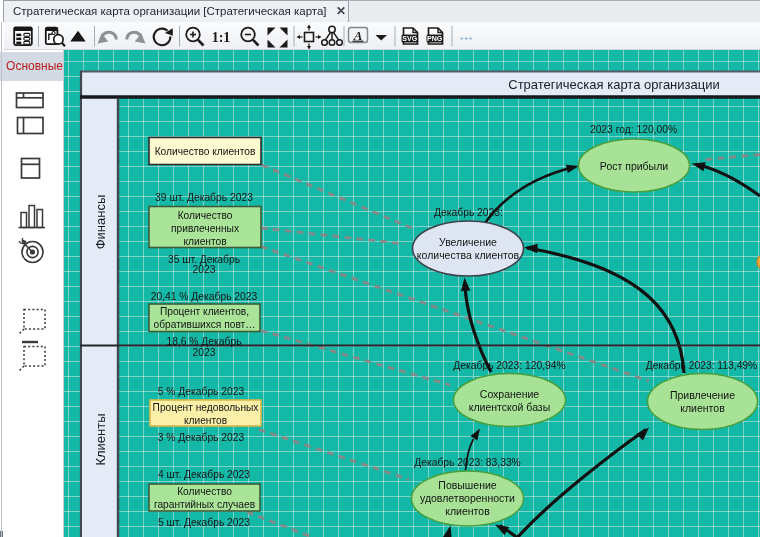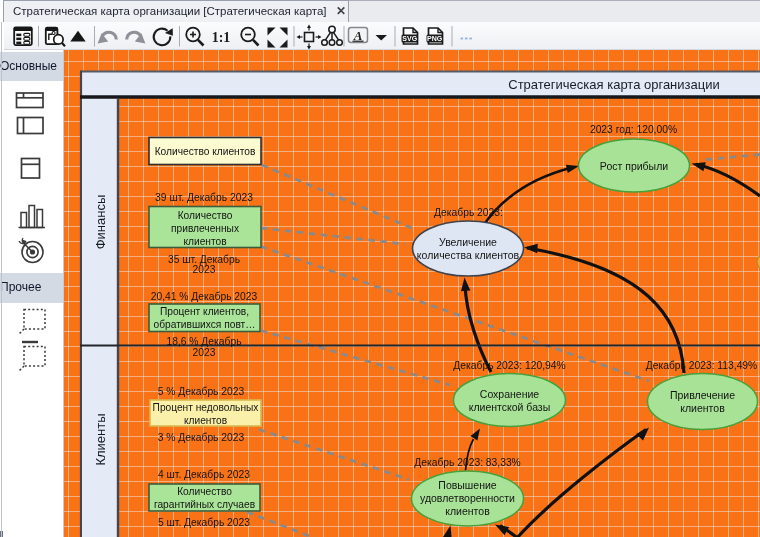--- a/index.html
+++ b/index.html
@@ -10,24 +10,24 @@
   #tabfill{position:absolute;left:349px;top:0;width:411px;height:22px;background:#e9ebee;border-top:1px solid #a9aeb8;}
   #tab{position:absolute;left:3px;top:0;width:346px;height:22px;background:#eef0f3;
     border:1px solid #9aa0ab;border-bottom:none;box-sizing:border-box;}
   #tab .t{position:absolute;left:9px;top:4px;font-size:11.5px;color:#1c2130;white-space:nowrap;}
   #tab .x{position:absolute;left:332px;top:3px;font-size:12px;font-weight:bold;color:#3d434d;}
   
   #toolbar{position:absolute;left:4px;top:22px;width:760px;height:28px;
     background:linear-gradient(#fbfcfd,#eef0f3);border-bottom:1px solid #d3d7dd;box-sizing:border-box;}
   
   #panel{position:absolute;left:0;top:50px;width:64px;height:487px;background:#fff;border-right:1px solid #c5cad3;box-sizing:border-box;}
-  .phead{position:absolute;left:0;width:63px;height:29.5px;background:#d4dae4;color:#0f172a;
-    font-size:12px;line-height:29.5px;text-align:left;}
+  .phead{position:absolute;left:0;width:63px;height:29.5px;background:#d4dae4;color:#b91c1c;
+    font-size:12px;line-height:29.5px;text-align:right;}
   
-  #canvas{position:absolute;left:64px;top:50px;width:696px;height:487px;background:#f97316;}
+  #canvas{position:absolute;left:64px;top:50px;width:696px;height:487px;background:#14b8a6;}
 </style>
 </head>
 <body>
 <div id="app">
   <div id="tabbar">
     <div id="tabfill"></div>
     <div id="tab">
         <span class="t">Стратегическая карта организации [Стратегическая карта]</span>
         <span class="x">✕</span>
       </div>
@@ -150,21 +150,20 @@
         <g fill="#8fb3d9">
           <rect x="456.5" y="37.6" width="2.6" height="1.8"></rect>
           <rect x="460.9" y="37.6" width="2.6" height="1.8"></rect>
           <rect x="465.3" y="37.6" width="2.6" height="1.8"></rect>
         </g>
       </g>
     </svg>
   </div>
   <div id="panel">
     <div class="phead" style="top:1.5px;">Основные</div>
-    <div class="phead" style="top:223px;">Прочее</div>
     <svg width="63" height="487" viewBox="0 50 63 487">
       <g id="pic" stroke="#3a3a3a" fill="none" stroke-width="1.7">
 
         <g>
           <rect x="16.5" y="93" width="26.5" height="14.5"></rect>
           <line x1="16.5" y1="97.8" x2="43" y2="97.8"></line>
           <line x1="23.5" y1="93" x2="23.5" y2="97.8"></line>
         </g>
 
         <g>

